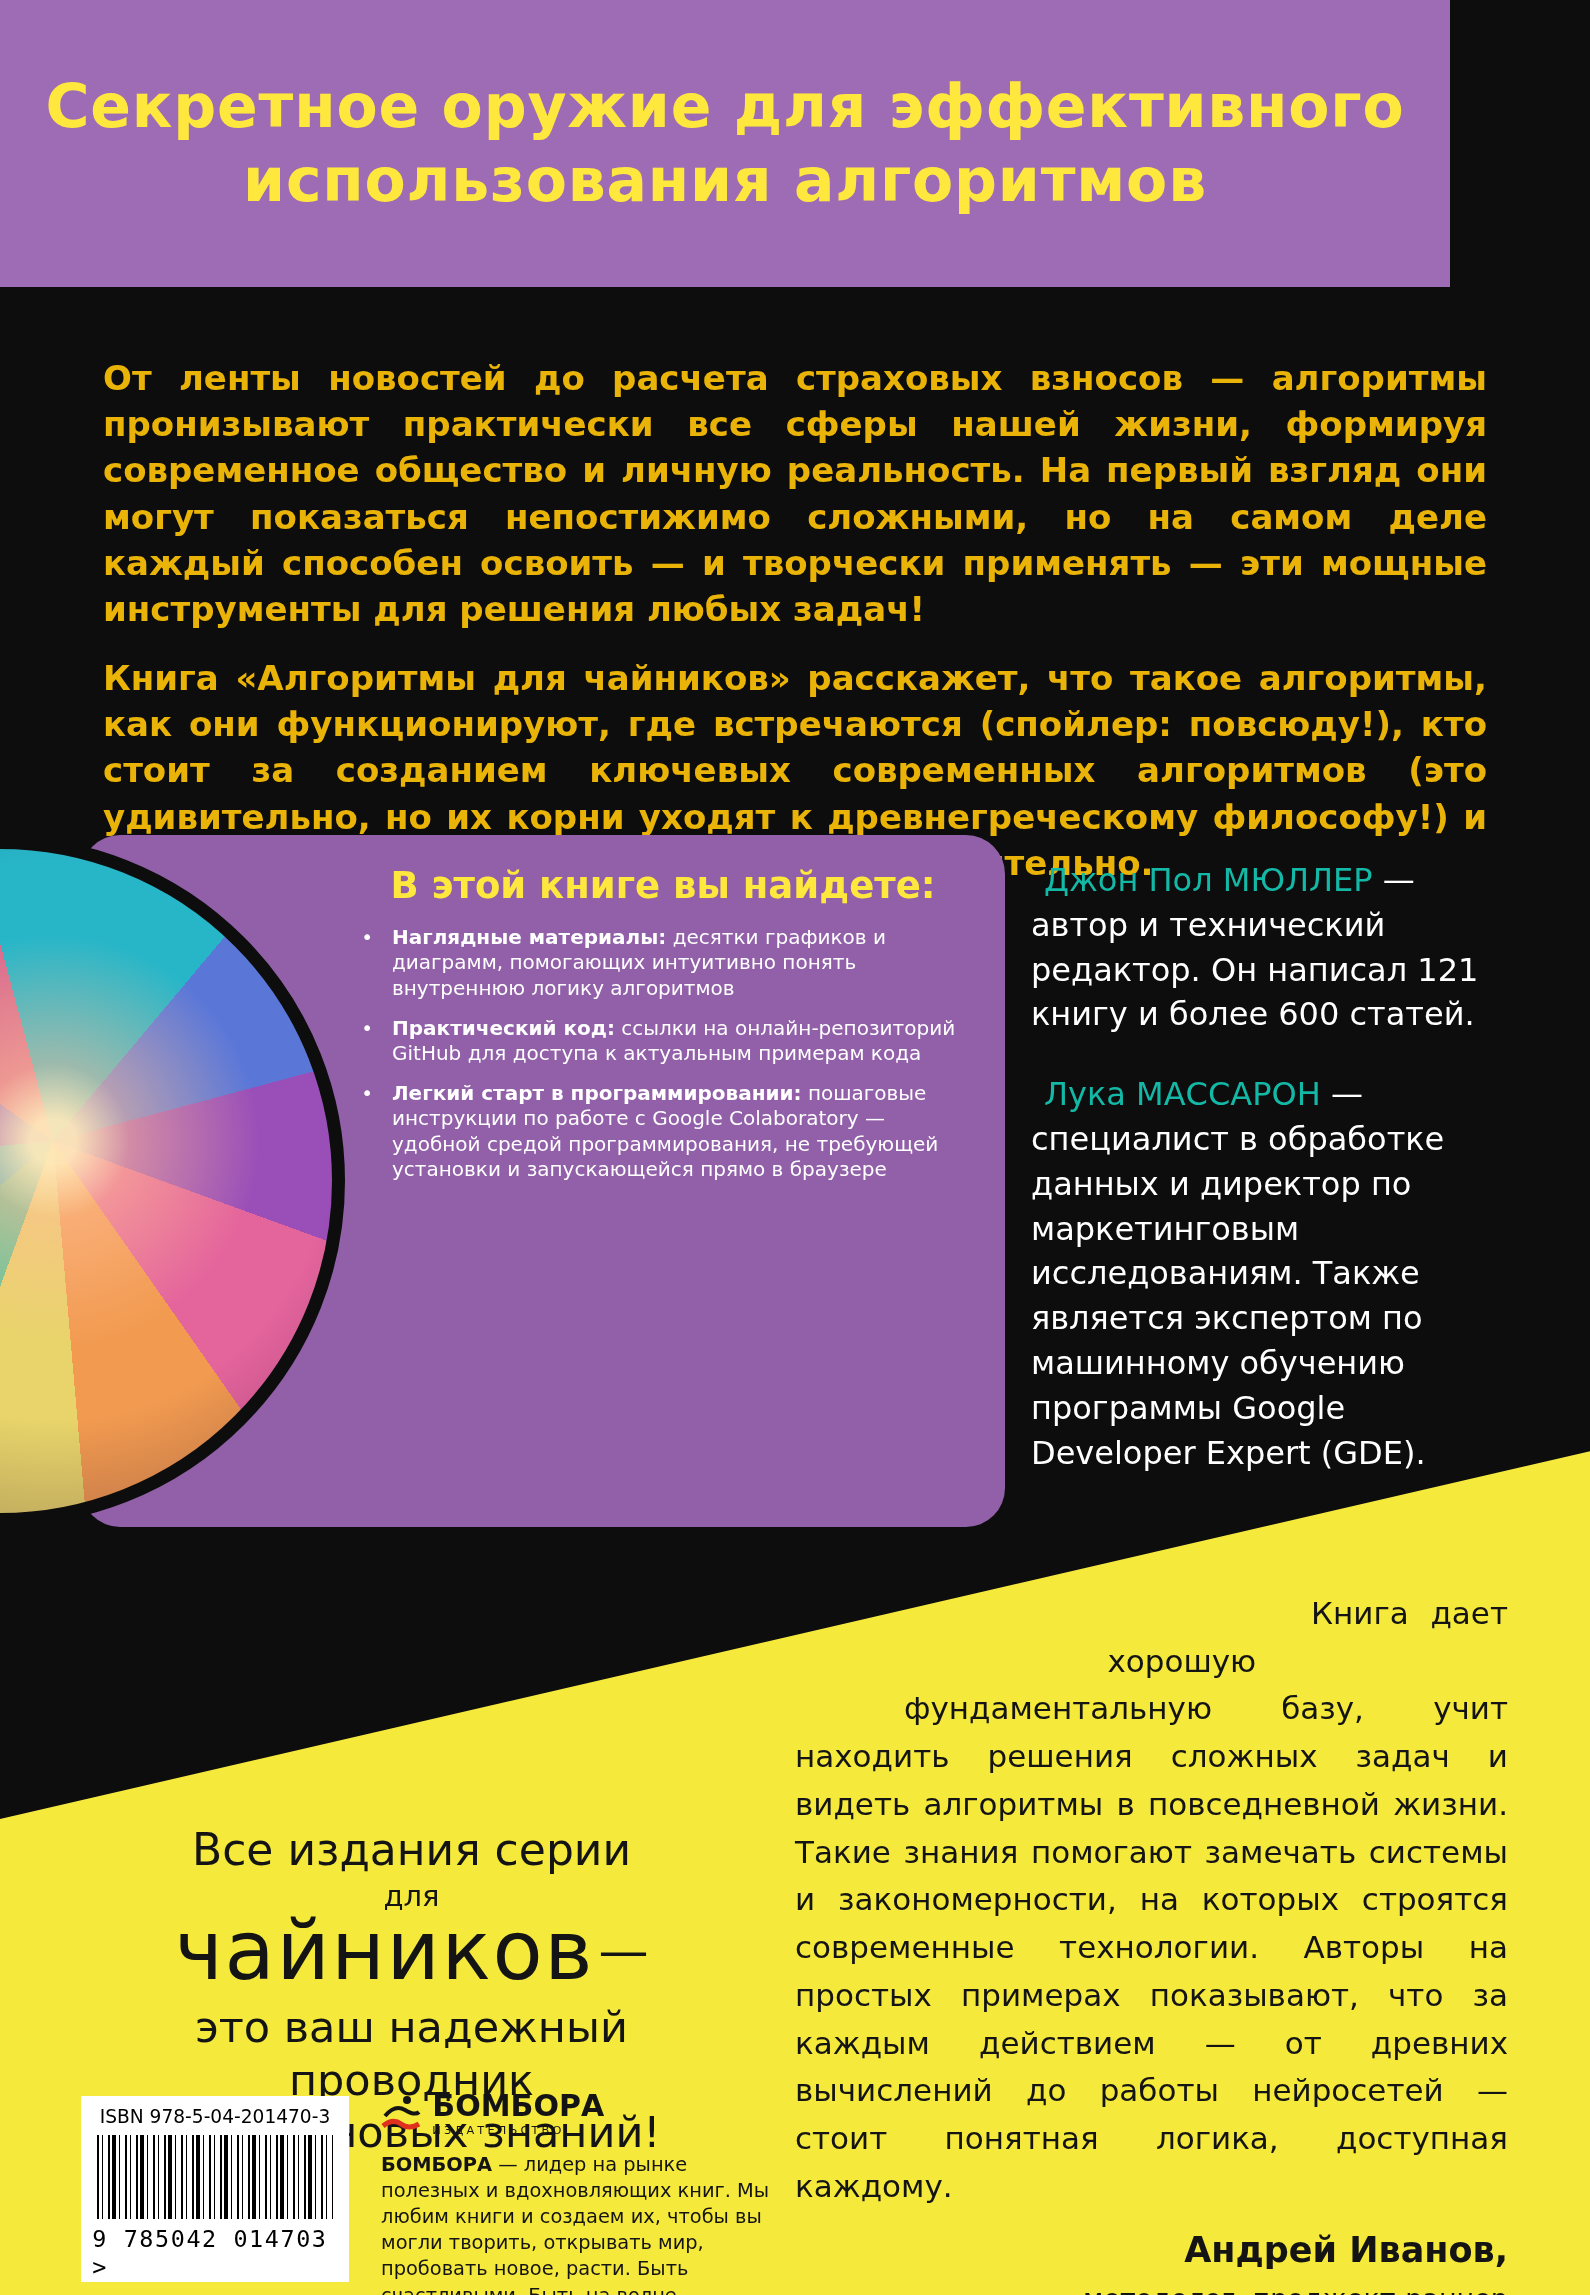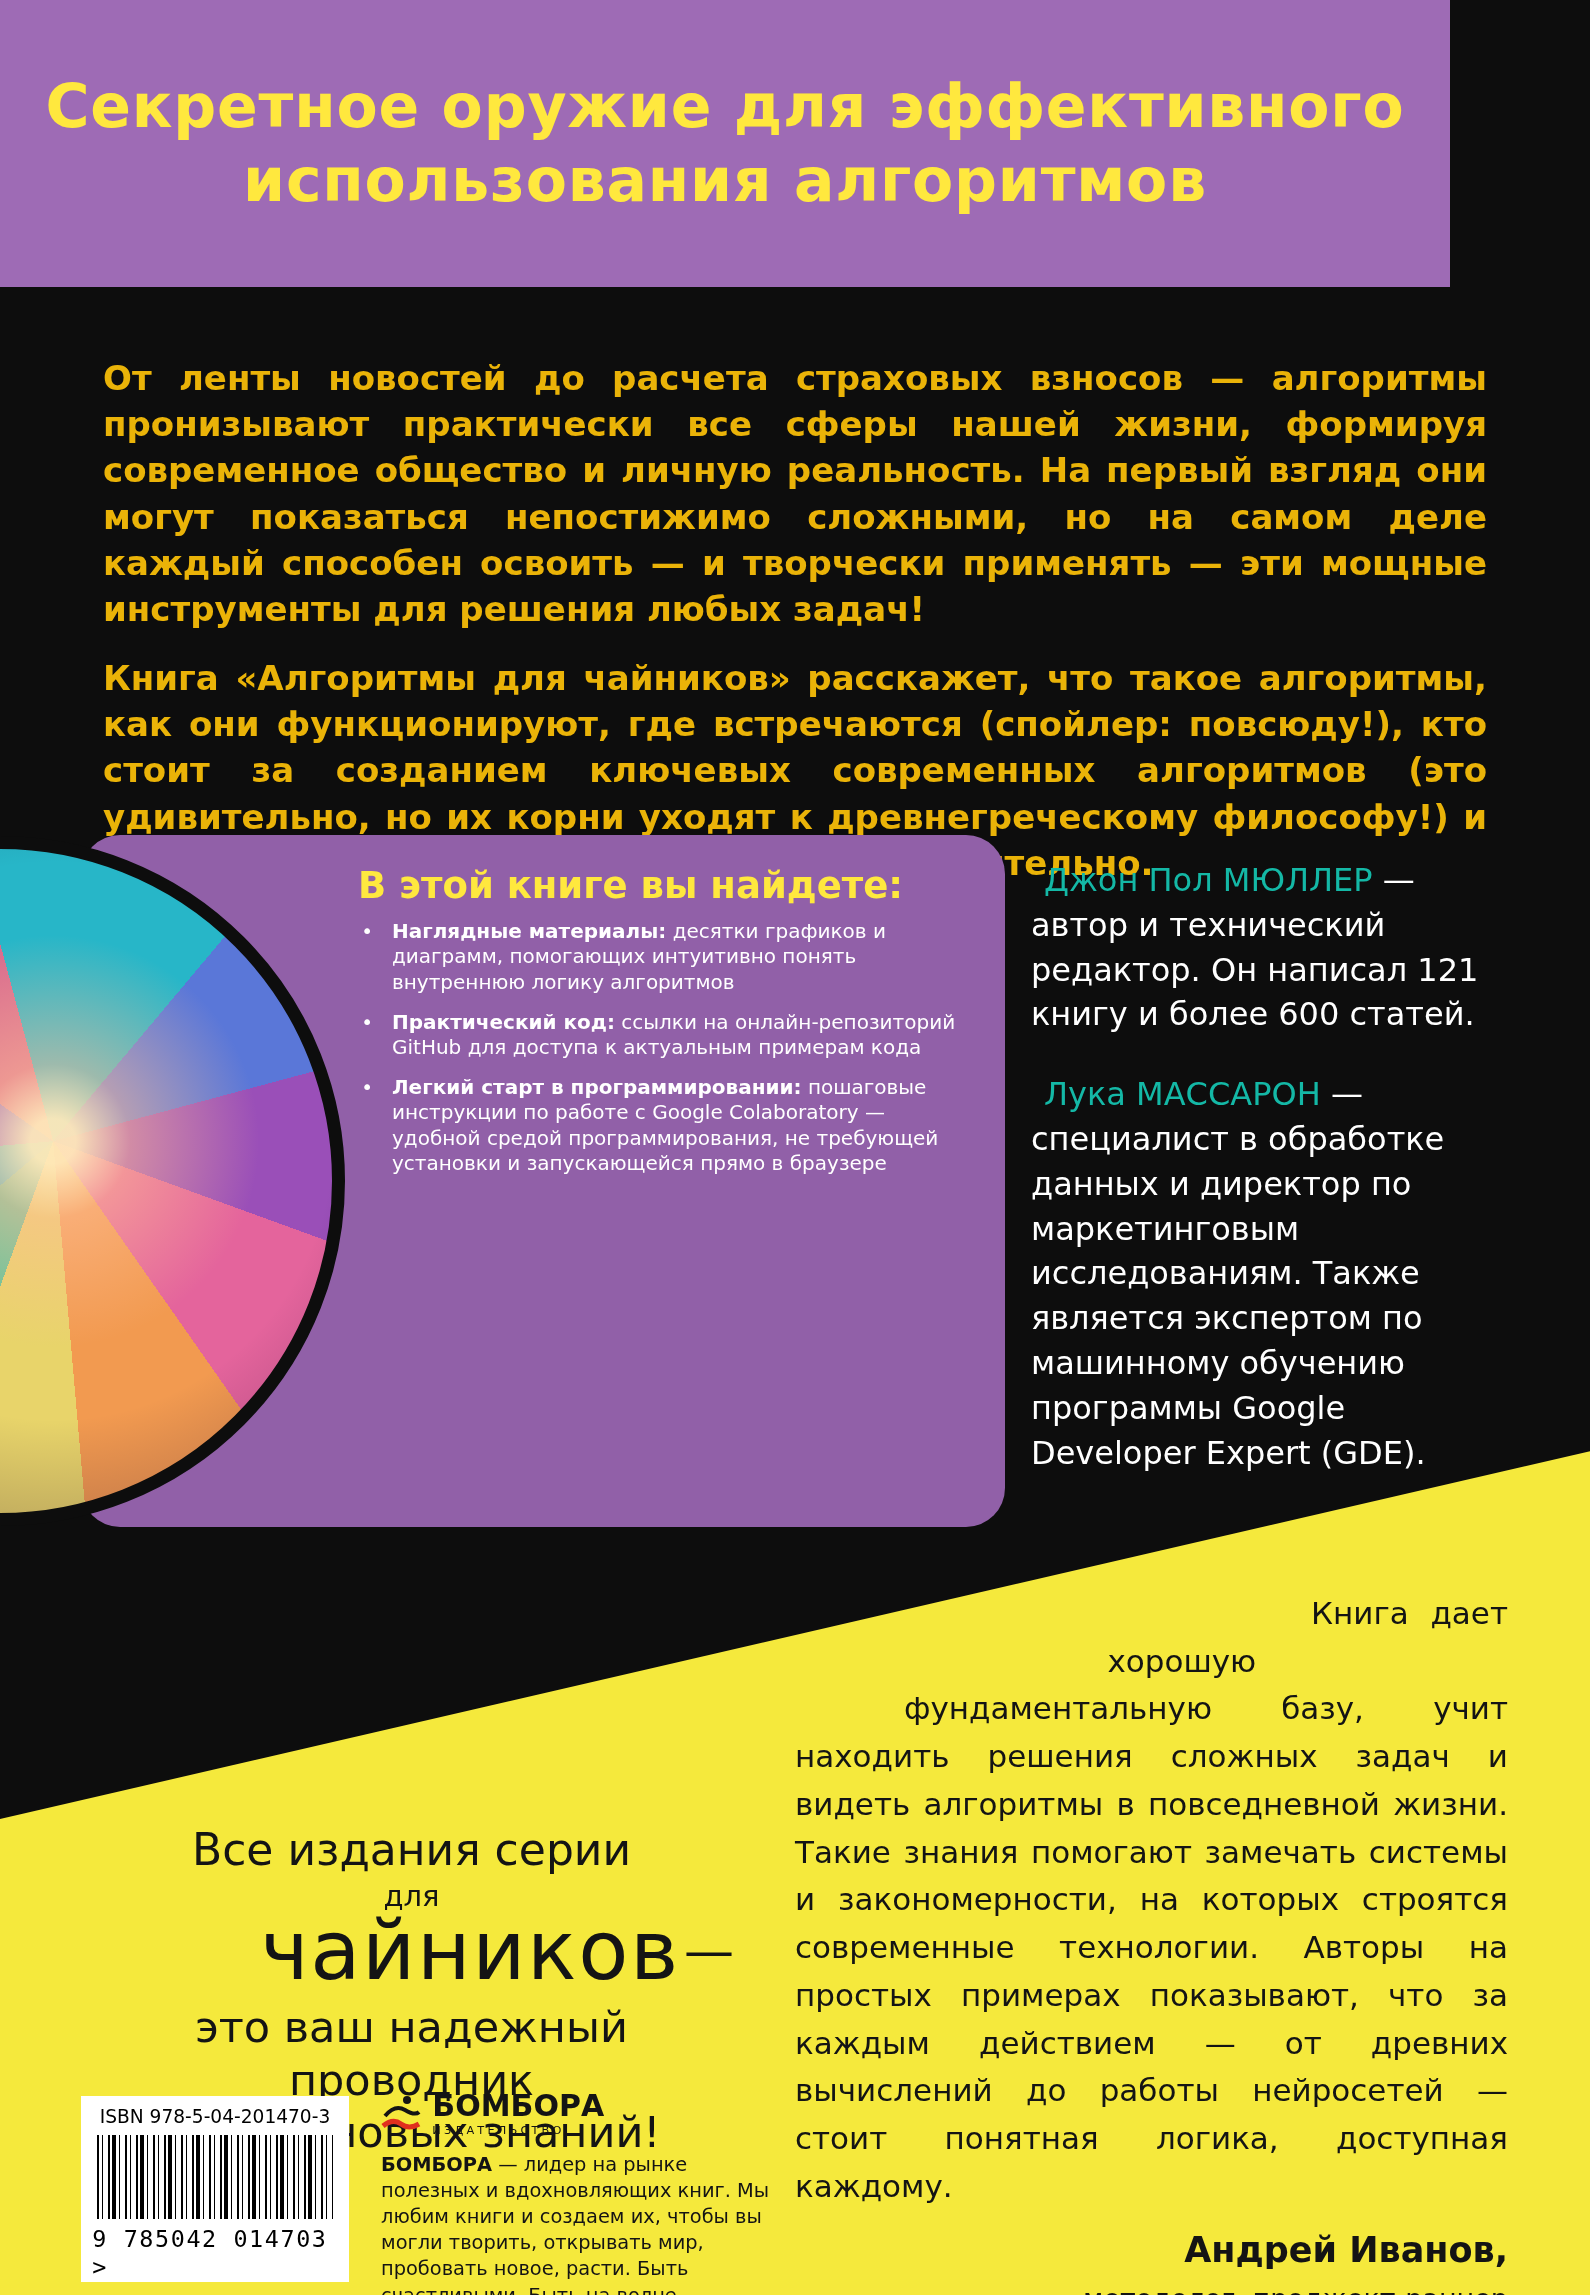--- a/index.html
+++ b/index.html
@@ -12,21 +12,21 @@
         display:flex;align-items:center;justify-content:center;text-align:center;}
   .band-text{color:#ffe83e;font-weight:bold;font-size:60px;line-height:1.22;letter-spacing:0.8px;}
   
   .intro{position:absolute;left:103px;top:355px;width:1384px;color:#eab308;
          font-size:34px;font-weight:bold;line-height:1.36;}
   .intro p{margin:0 0 22.6px 0;text-align:justify;}
   
   .features-box{position:absolute;left:81px;top:835px;width:924px;height:692px;
         background:#9160a8;border-radius:39px;box-sizing:border-box;
         padding:29px 37px 24px 277px;color:#fff;}
-  .features-title{color:#ffe83e;font-size:37px;font-weight:bold;text-align:left;margin:0 0 12px 0;}
+  .features-title{color:#ffe83e;font-size:37px;font-weight:bold;text-align:center;margin:0 0 18px 0;}
   .feature-item{position:relative;font-size:20px;line-height:1.27;margin:0 0 14.5px 0;padding-left:34px;}
   .feature-item::before{content:"•";position:absolute;left:3.2px;top:0;color:#fff;}
   .feature-lead{font-weight:bold;}
   
   .fractal{position:absolute;left:-345px;top:836px;width:690px;height:690px;border-radius:50%;
         border:13px solid #0d0d0d;box-sizing:border-box;
         background:
           radial-gradient(circle at 58% 44%, rgba(255,232,185,.95) 0 22.6px, rgba(255,190,150,.55) 77px, rgba(120,40,140,0) 206px),
           radial-gradient(circle at 58% 44%, rgba(0,0,0,0) 52%, rgba(25,0,45,.45) 100%),
           repeating-conic-gradient(from 15deg at 58% 44%,
@@ -44,21 +44,21 @@
   
   .testimonial{position:absolute;left:795px;top:139px;width:713px;font-size:31px;line-height:1.54;text-align:justify;}
   .diag{float:left;width:516px;height:121px;shape-outside:polygon(0 0,100% 0,0 100%);}
   .signature{margin-top:13px;text-align:right;clear:both;}
   .sig-name{font-weight:bold;font-size:35px;margin-bottom:3.2px;}
   .sig-role{font-size:27px;line-height:1.3;}
   
   .series{position:absolute;left:89px;top:373px;width:645px;text-align:center;font-weight:normal;}
   .series-line1{font-size:44px;margin-bottom:6.5px;}
   .series-dlya{font-size:29px;line-height:1;}
-  .series-bigline{line-height:.95;margin:1.6px 0 11.3px 0;text-align:right;}
+  .series-bigline{line-height:.95;margin:1.6px 0 11.3px 0;}
   .series-big{font-size:82px;letter-spacing:1.6px;}
   .series-dash{font-size:50px;vertical-align:11.3px;}
   .series-line2{font-size:43px;line-height:1.22;}
   
   .isbn-box{position:absolute;left:81px;top:645px;width:268px;height:186px;background:#ffffff;
         box-sizing:border-box;padding:8px 11.3px;}
   .isbn-label{font-size:18.6px;color:#000;text-align:center;margin:1.6px 0 8px 0;}
   .barcode{height:84px;width:236px;margin:0 auto;
         background:repeating-linear-gradient(90deg,
           #000 0 2.4px,#fff 2.4px 4.8px,#000 4.8px 6.5px,#fff 6.5px 11.3px,#000 11.3px 13px,

